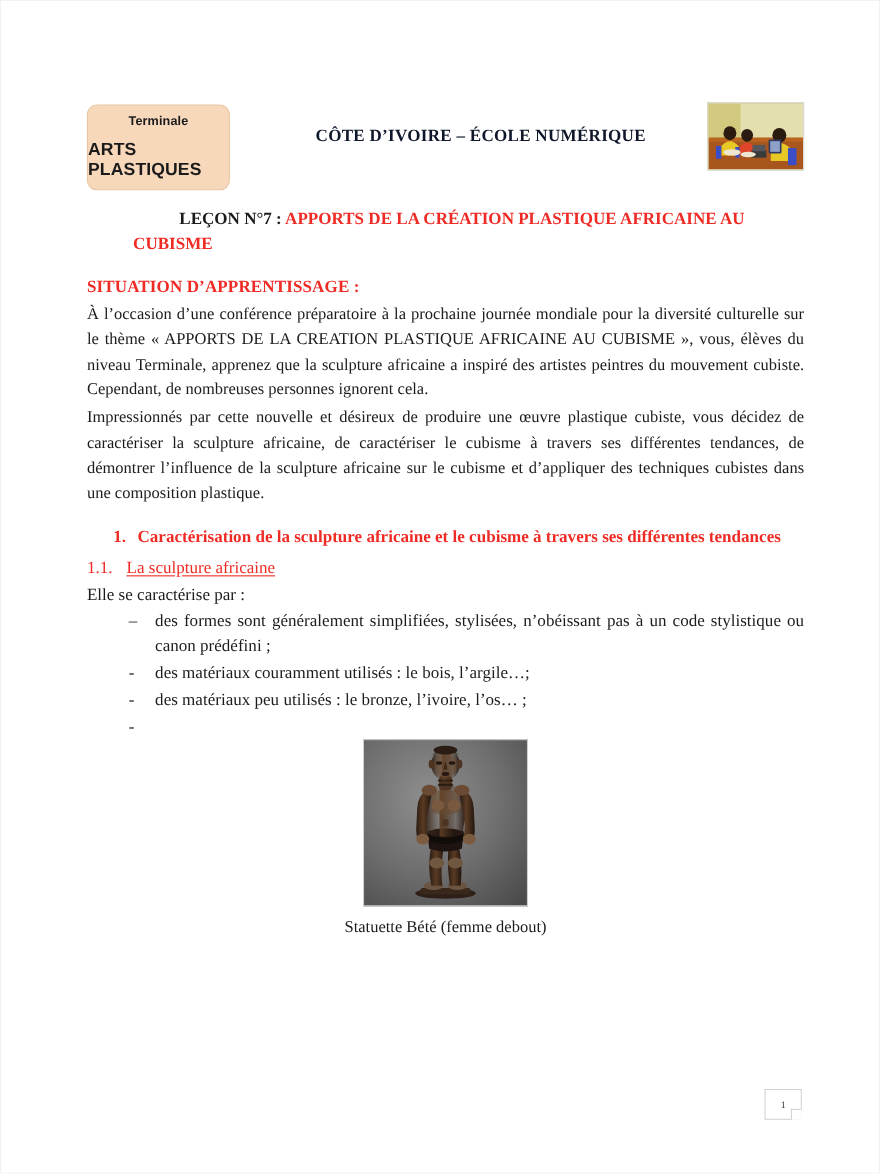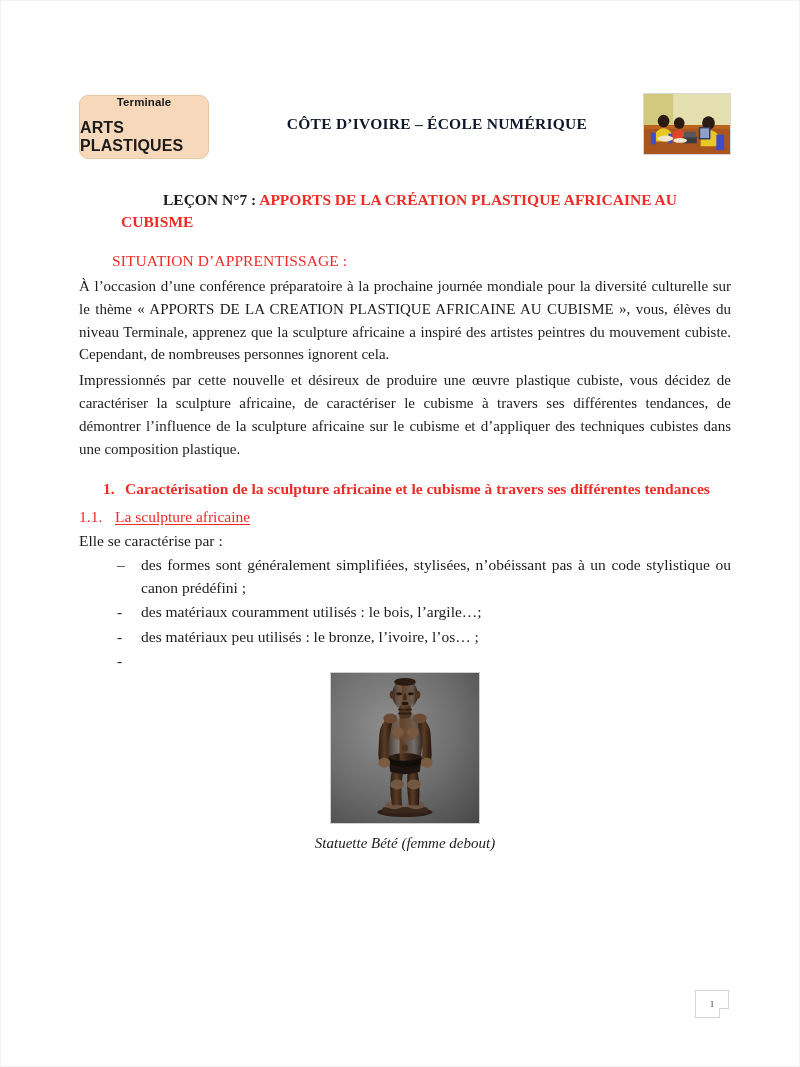--- a/index.html
+++ b/index.html
@@ -27,28 +27,28 @@
 
   
   .doc-header{
     position:relative;
     height:72px;
   }
 
   .subject-badge{
     position:absolute;
     left:0; top:6px;
-    width:130px; height:64px;
+    width:130px; height:78px;
     background:#f7d8bb;
     border:1px solid #e8c6a4;
     border-radius:9px;
     display:flex;
     flex-direction:column;
     align-items:center;
-    justify-content:flex-start;
+    justify-content:center;
     gap:11px;
     font-family:"Liberation Sans", sans-serif;
     color:#1a1a1a;
   }
   .badge-level{ font-size:11.5px; font-weight:bold; letter-spacing:.1px; }
   .badge-subject{ font-size:16px; font-weight:bold; letter-spacing:.1px; }
 
   .header-title{
     position:absolute;
     left:148px; top:26px;
@@ -79,24 +79,23 @@
     line-height:1.42;
     text-indent:42px;
   }
   .lesson-title .ln-num{ color:#1c1c1c;text-align:center; }
   .lesson-title .ln-body{ color:#ef2b26; }
 
   
   .section-heading{
     margin-top:19px;
     font-size:15.5px;
-    font-weight:normal;
+    font-weight:bold;
     color:#ef2b26;
     letter-spacing:.1px;
-    margin-left:33px;
   }
 
   .para{
     margin-top:5px;
     font-size:15px;
     line-height:1.52;
     text-align:justify;
     color:#1c1c1c;
   }
   .para + .para{ margin-top:3px; }
@@ -159,21 +158,20 @@
   .figure-frame{
     width:150px; height:152px;
     border:1px solid #cfcfcf;
     overflow:hidden;
     background:#6a6a6a;
   }
   .figure-frame svg{ display:block; width:100%; height:100%; }
   .figure-caption{
     margin-top:11px;
     font-size:15px;
-    font-style:italic;
     color:#1c1c1c;
   }
 
   
   .page-number{
     position:absolute;
     right:70px; bottom:48px;
     width:34px; height:28px;
     background:#ffffff;
     border:1px solid #d3d3d3;

